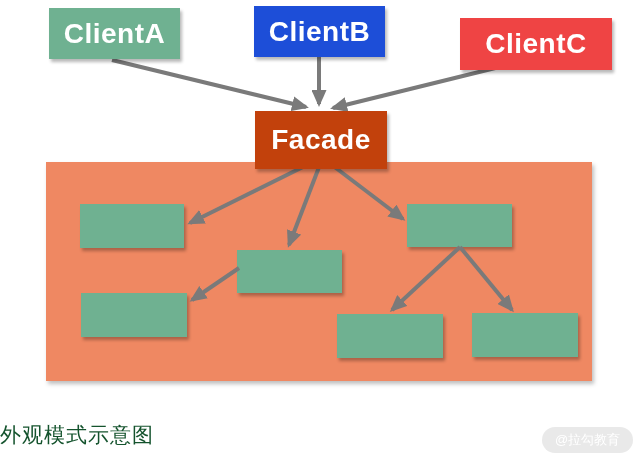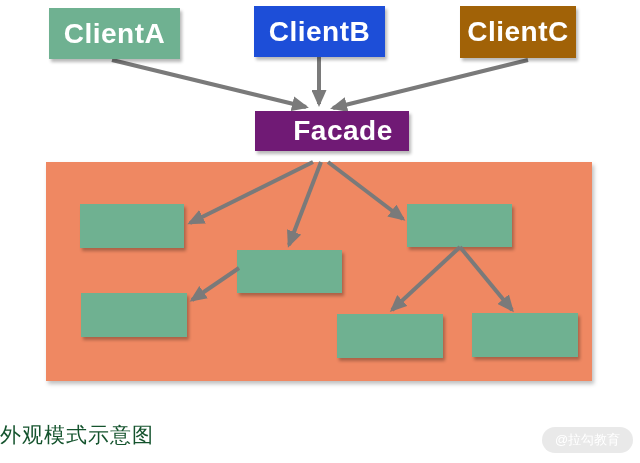--- a/index.html
+++ b/index.html
@@ -89,24 +89,24 @@
 
   <div class="panel" id="panel" style="left: 46px; top: 162px; width: 546px; height: 219px; background: rgb(239, 136, 98);"></div>
 
   <div id="nodes">
       <div class="node labelled" style="left: 49px; top: 8px; width: 131px; height: 51px; background: rgb(111, 177, 145);">
         <span>ClientA</span>
       </div>
       <div class="node labelled" style="left: 254px; top: 6px; width: 131px; height: 51px; background: #1d4ed8;">
         <span>ClientB</span>
       </div>
-      <div class="node labelled" style="left: 460px; top: 6px; width: 116px; height: 52px; background: #a16207;">
+      <div class="node labelled" style="left: 460px; top: 18px; width: 152px; height: 52px; background: #ef4444;">
         <span>ClientC</span>
       </div>
-      <div class="node labelled" style="left: 255px; top: 111px; width: 132px; height: 40px; background: #701a75; padding-left: 22px;">
+      <div class="node labelled" style="left: 255px; top: 111px; width: 132px; height: 58px; background: #c2410c;">
         <span>Facade</span>
       </div>
       <div class="node" style="left: 80px; top: 204px; width: 104px; height: 44px; background: rgb(111, 177, 145);"></div>
       <div class="node" style="left: 237px; top: 250px; width: 105px; height: 43px; background: rgb(111, 177, 145);"></div>
       <div class="node" style="left: 407px; top: 204px; width: 105px; height: 43px; background: rgb(111, 177, 145);"></div>
       <div class="node" style="left: 81px; top: 293px; width: 106px; height: 44px; background: rgb(111, 177, 145);"></div>
       <div class="node" style="left: 337px; top: 314px; width: 106px; height: 44px; background: rgb(111, 177, 145);"></div>
       <div class="node" style="left: 472px; top: 313px; width: 106px; height: 44px; background: rgb(111, 177, 145);"></div>
     </div>
 

